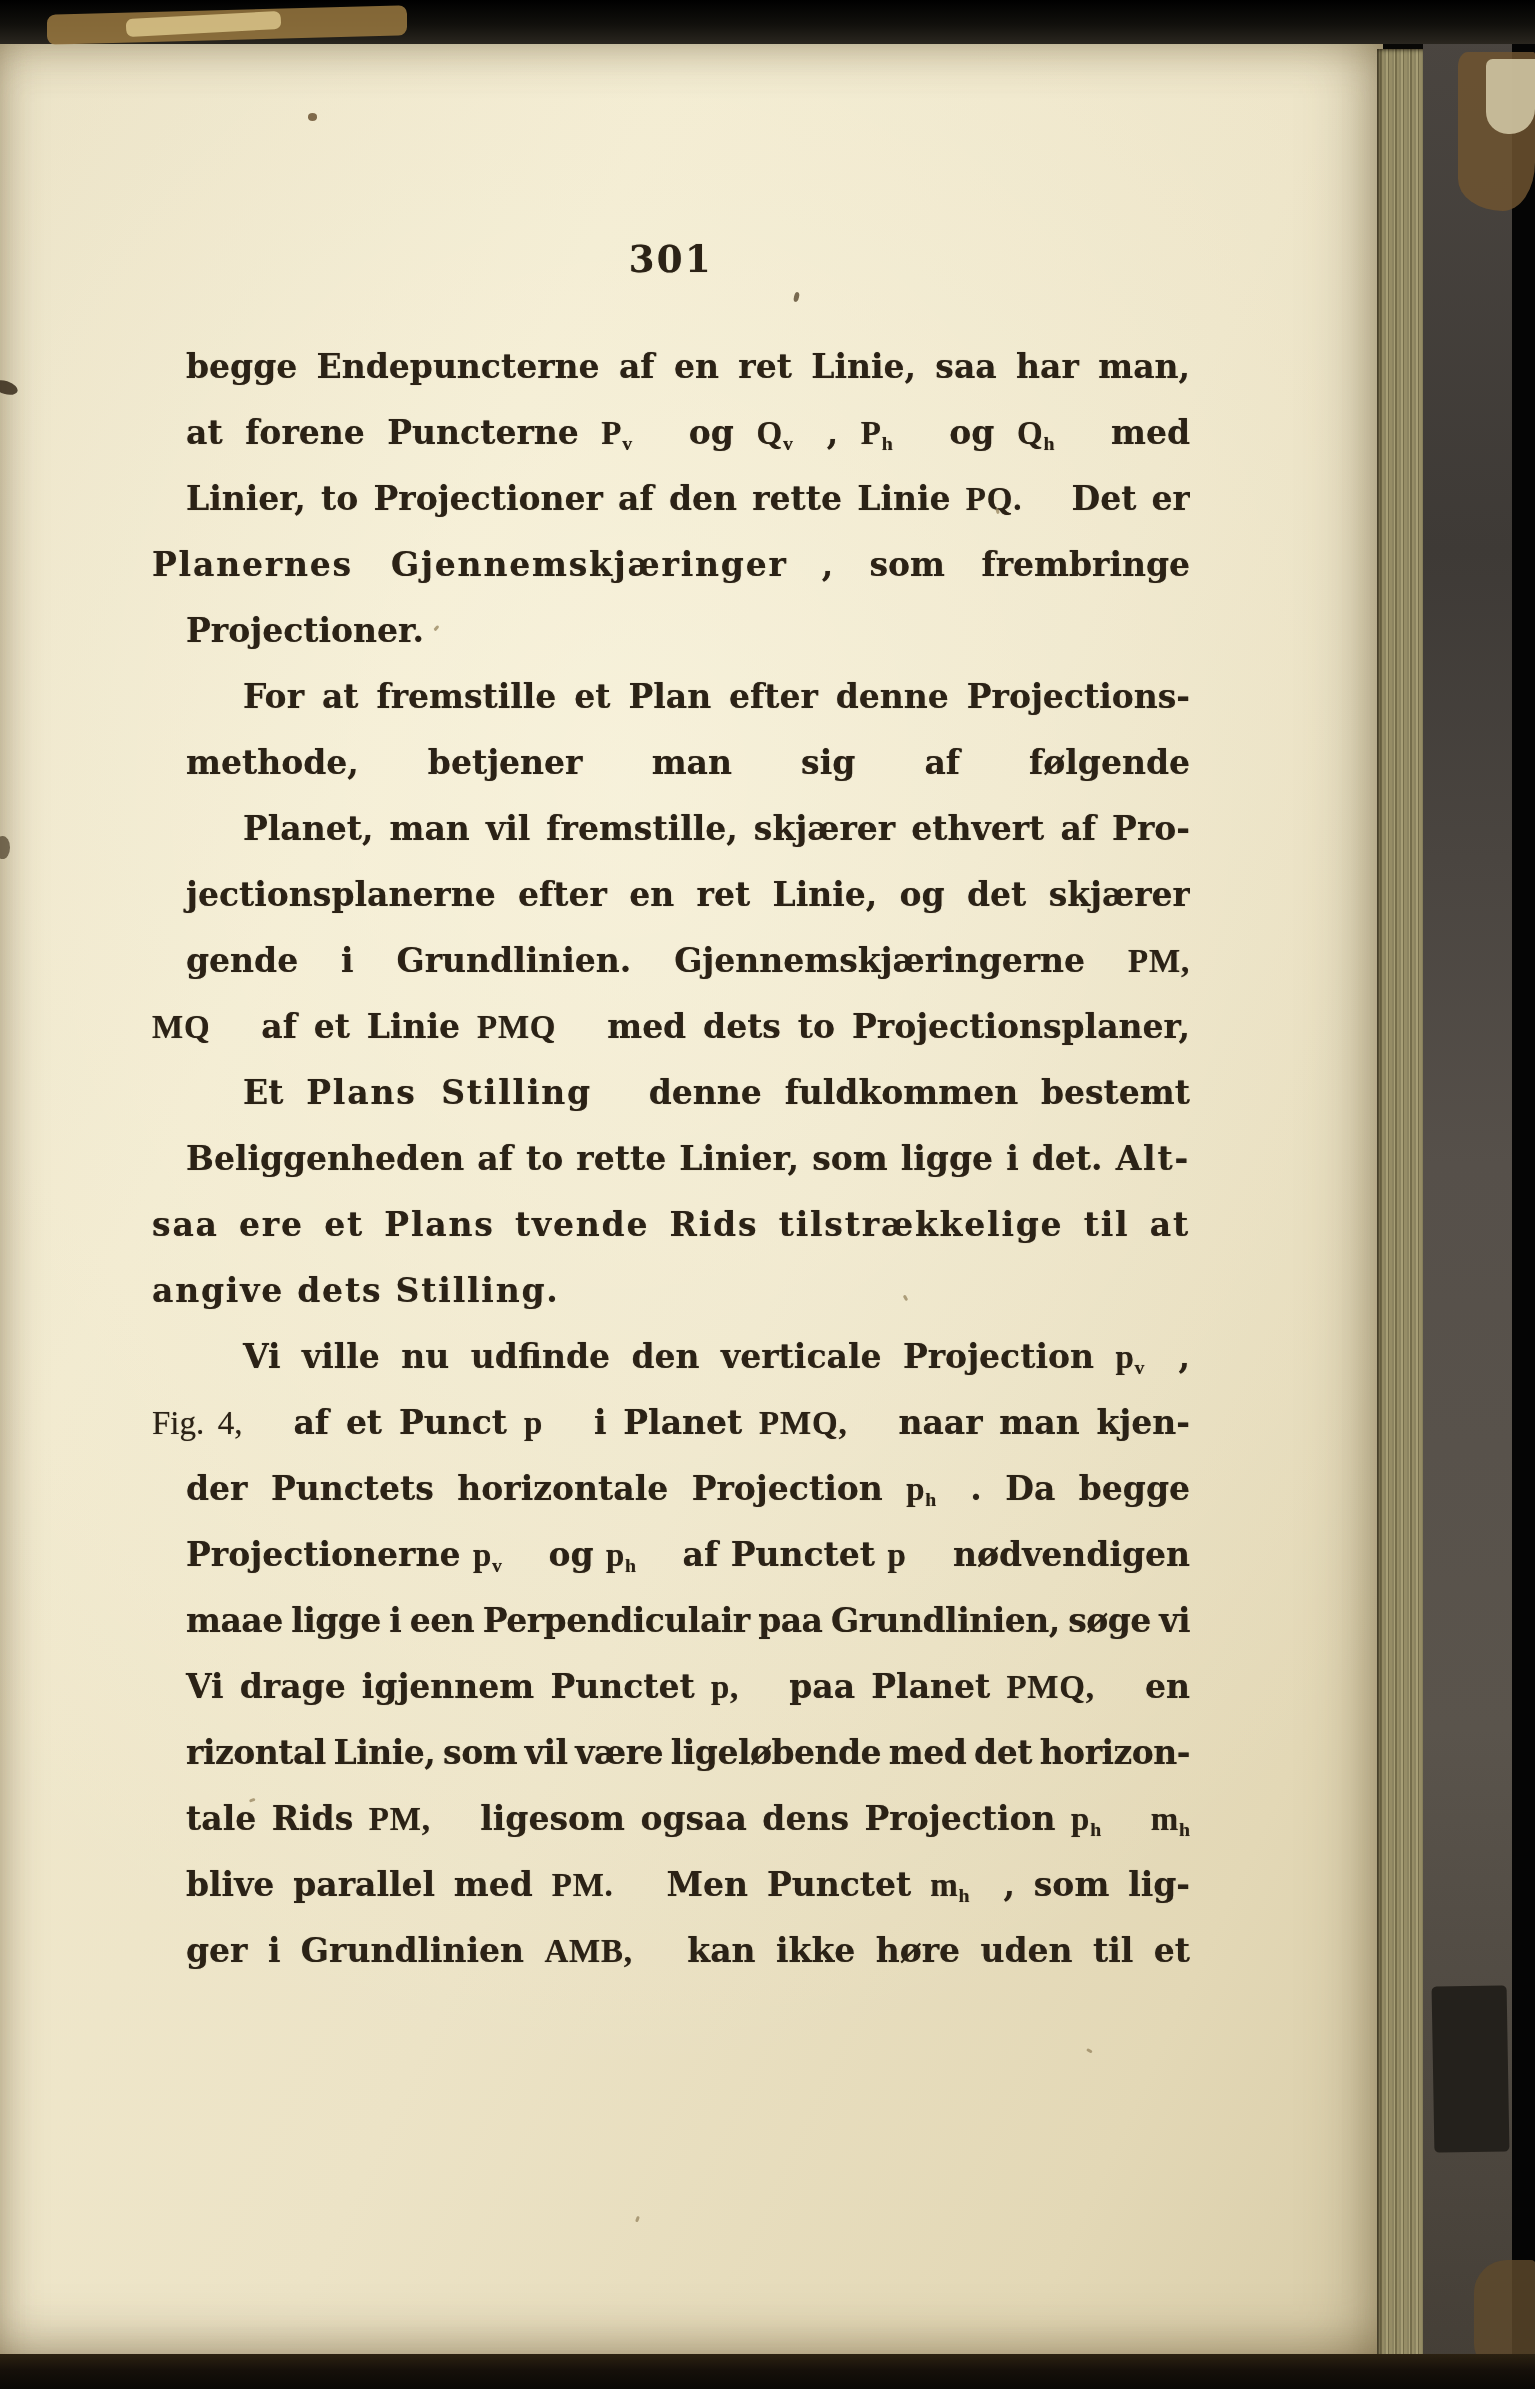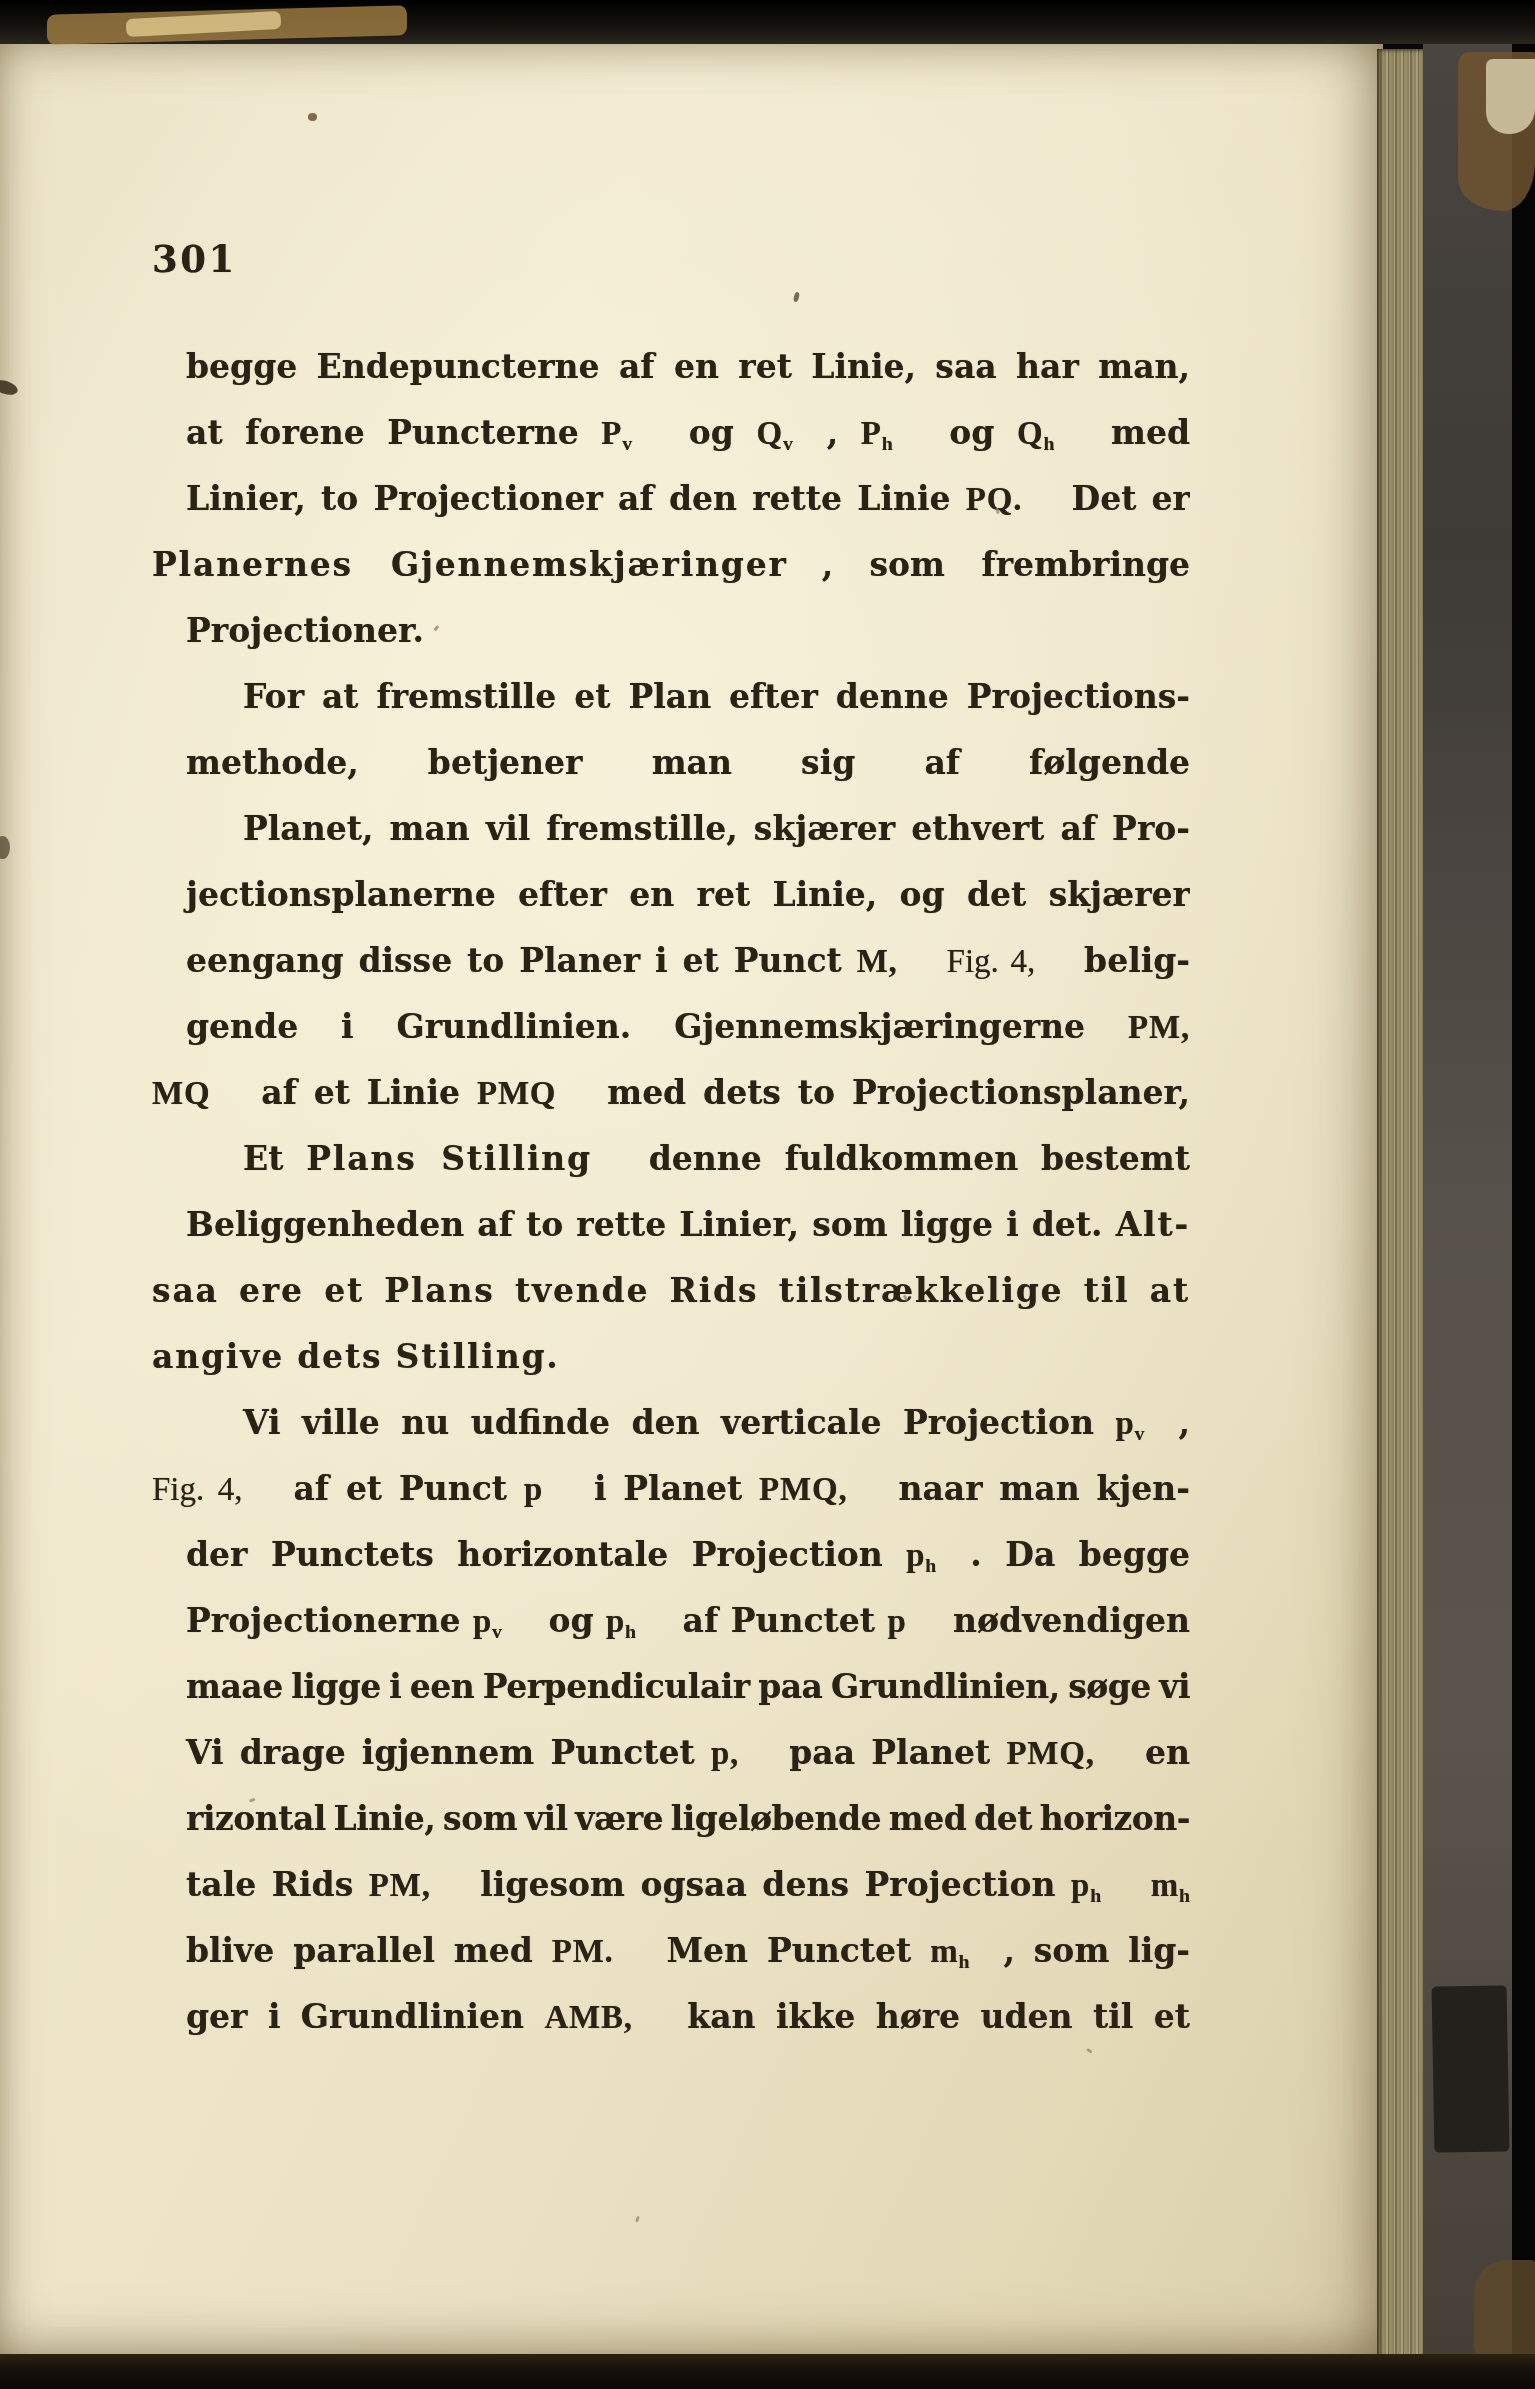--- a/index.html
+++ b/index.html
@@ -10,21 +10,21 @@
   .page{position:absolute;left:0;top:39px;width:1383px;height:2321px;
     background:
       radial-gradient(ellipse 120% 90% at 45% 32%, rgba(255,252,235,.50), rgba(255,252,235,0) 62%),
       linear-gradient(115deg,#e9e0c3 0%,#f0e8cc 28%,#ece3c6 55%,#e3d8b6 85%,#d8cca8 100%);
     box-shadow:
       inset -35px 0 67px -25px rgba(95,80,45,.55),
       inset 18.4px 0 50px -27px rgba(110,90,55,.50),
       inset 0 28.5px 50px -25px rgba(120,100,60,.42),
       inset 0 -35px 59px -29px rgba(100,80,45,.50);}
 
-  .page-number{position:absolute;left:152px;top:198px;width:1038px;
+  .page-number{position:absolute;left:152px;top:198px;width:1038px;text-align:center;
     font-weight:700;font-size:37px;letter-spacing:2.5px;color:#2b2216;
     text-shadow:0 0 0.8px rgba(43,34,22,.55);}
 
   .text-block{position:absolute;left:152px;top:295px;width:1038px;
     font-size:33px;color:#2b2216;text-shadow:0 0 0.8px rgba(43,34,22,.55);}
   .line{height:66px;line-height:66px;overflow:hidden;text-align:justify;text-align-last:left;}
   .line.justify{text-align-last:justify;}
   .line.indent{text-indent:57px;}
   .line.tight{word-spacing:-4.2px;letter-spacing:-0.5px;}
 
@@ -86,21 +86,20 @@
     <div class="text-block">
         <div class="line justify"><span class="seg-fr">begge Endepuncterne af en ret Linie, saa har man, ved</span></div>
         <div class="line justify"><span class="seg-fr">at forene Puncterne </span><span class="seg-ab">P</span><span class="seg-sub">v</span><span class="seg-fr"> og </span><span class="seg-ab">Q</span><span class="seg-sub">v</span><span class="seg-fr">, </span><span class="seg-ab">P</span><span class="seg-sub">h</span><span class="seg-fr"> og </span><span class="seg-ab">Q</span><span class="seg-sub">h</span><span class="seg-fr"> med rette</span></div>
         <div class="line justify"><span class="seg-fr">Linier, to Projectioner af den rette Linie </span><span class="seg-ab">PQ.</span><span class="seg-fr"> Det er</span></div>
         <div class="line justify"><span class="seg-em">Planernes Gjennemskjæringer</span><span class="seg-fr">, som frembringe disse</span></div>
         <div class="line"><span class="seg-fr">Projectioner.</span></div>
         <div class="line indent justify"><span class="seg-fr">For at fremstille et Plan efter denne Projections-</span></div>
         <div class="line"><span class="seg-fr">methode, betjener man sig af følgende Fremgangsmaade.</span></div>
         <div class="line indent justify"><span class="seg-fr">Planet, man vil fremstille, skjærer ethvert af Pro-</span></div>
         <div class="line justify"><span class="seg-fr">jectionsplanerne efter en ret Linie, og det skjærer paa</span></div>
-        <div class="line justify"><span class="seg-fr">eengang disse to Planer i et Punct </span><span class="seg-ab">M,</span><span class="seg-fr"> </span><span class="seg-an">Fig. 4,</span><span class="seg-fr"> belig-</span></div>
         <div class="line justify"><span class="seg-fr">gende i Grundlinien. Gjennemskjæringerne </span><span class="seg-ab">PM,</span></div>
         <div class="line justify"><span class="seg-ab">MQ</span><span class="seg-fr"> af et Linie </span><span class="seg-ab">PMQ</span><span class="seg-fr"> med dets to Projectionsplaner,</span></div>
         <div class="line indent justify"><span class="seg-fr">Et </span><span class="seg-em">Plans Stilling</span><span class="seg-fr"> denne fuldkommen bestemt ved</span></div>
         <div class="line justify"><span class="seg-fr">Beliggenheden af to rette Linier, som ligge i det. </span><span class="seg-em">Alt-</span></div>
         <div class="line justify"><span class="seg-em">saa ere et Plans tvende Rids tilstrækkelige til at</span></div>
         <div class="line"><span class="seg-em">angive dets Stilling.</span></div>
         <div class="line indent justify"><span class="seg-fr">Vi ville nu udfinde den verticale Projection </span><span class="seg-ab">p</span><span class="seg-sub">v</span><span class="seg-fr">,</span></div>
         <div class="line justify"><span class="seg-an">Fig. 4,</span><span class="seg-fr"> af et Punct </span><span class="seg-ab">p</span><span class="seg-fr"> i Planet </span><span class="seg-ab">PMQ,</span><span class="seg-fr"> naar man kjen-</span></div>
         <div class="line justify"><span class="seg-fr">der Punctets horizontale Projection </span><span class="seg-ab">p</span><span class="seg-sub">h</span><span class="seg-fr">. Da begge</span></div>
         <div class="line justify"><span class="seg-fr">Projectionerne </span><span class="seg-ab">p</span><span class="seg-sub">v</span><span class="seg-fr"> og </span><span class="seg-ab">p</span><span class="seg-sub">h</span><span class="seg-fr"> af Punctet </span><span class="seg-ab">p</span><span class="seg-fr"> nødvendigen</span></div>

